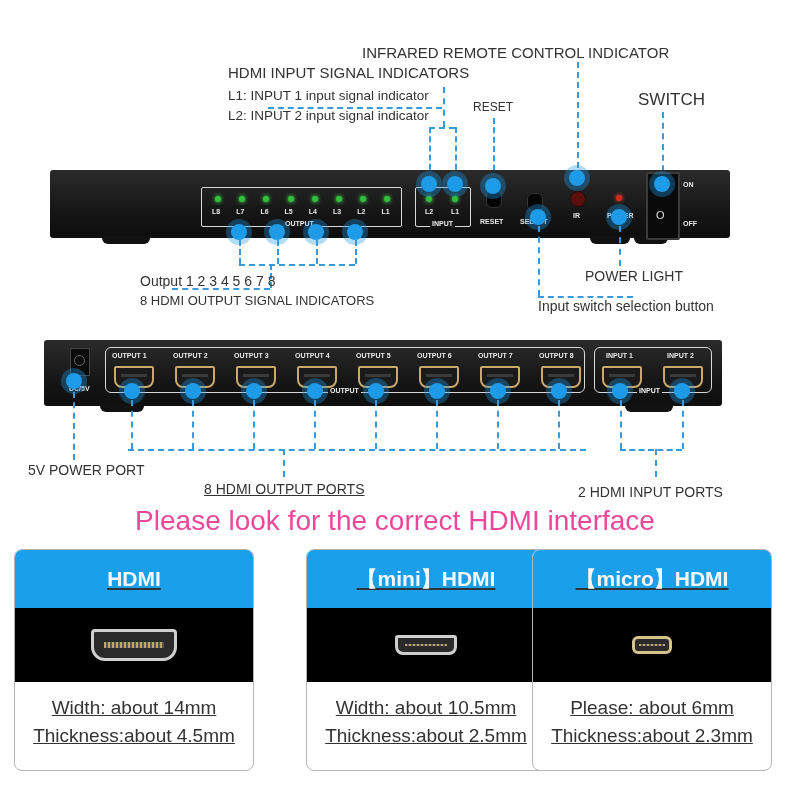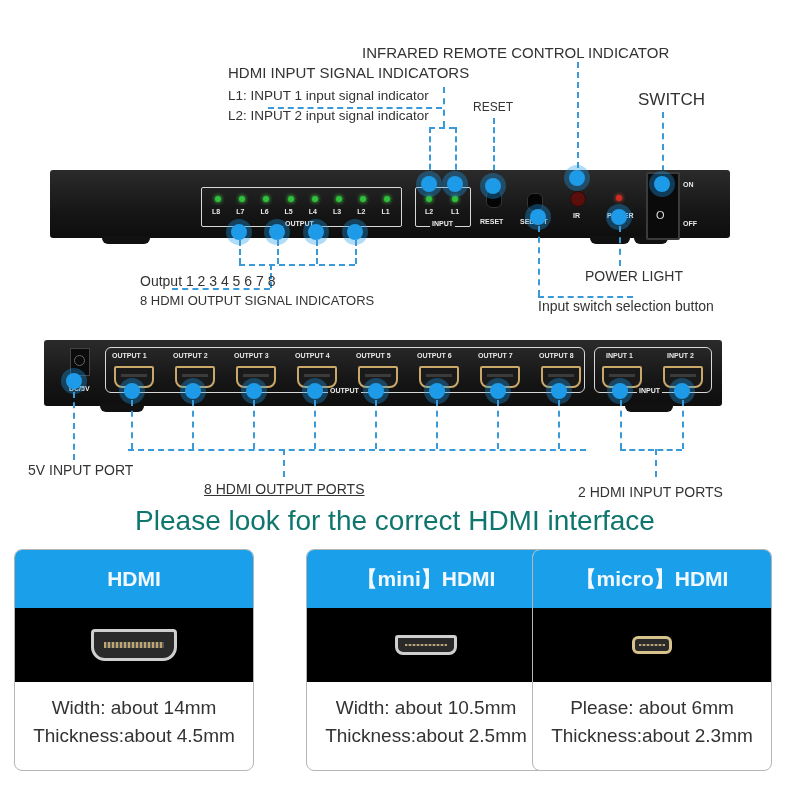--- a/index.html
+++ b/index.html
@@ -10,21 +10,21 @@
   .dash-h{position:absolute;border-top:2px dashed #3a9ad9;height:0;}
   .dot{position:absolute;width:16px;height:16px;border-radius:50%;background:#1e9be8;box-shadow:0 0 0 5px rgba(30,155,232,0.35);}
   .device{position:absolute;background:linear-gradient(#2b2b2b,#161616 60%,#0e0e0e);border-radius:3px;}
   .foot{position:absolute;background:#111;border-radius:0 0 6px 6px;}
   .panel-box{position:absolute;border:1.5px solid #d8d8d8;border-radius:2px;}
   .led{position:absolute;width:6px;height:6px;border-radius:50%;background:#2fbf3a;box-shadow:0 0 4px #4cff5a;}
   .tiny{position:absolute;color:#e9e9e9;font-size:7px;font-weight:bold;white-space:nowrap;}
   .tinylabel{position:absolute;color:#eee;font-size:7px;font-weight:bold;background:#161616;padding:0 2px;white-space:nowrap;}
   .hdmi-port{position:absolute;width:36px;height:18px;background:#1a1a1a;border:2px solid #c9a86a;border-radius:2px 2px 8px 8px;}
   .hdmi-port::after{content:"";position:absolute;left:5px;right:5px;top:6px;height:3px;background:#3b3b3b;}
-  .card{position:absolute;top:549px;width:238px;height:220px;border:1.5px solid #b5b5b5;border-radius:8px;overflow:hidden;background:#fff;}
+  .card{position:absolute;top:549px;width:238px;height:220px;border:1.5px solid #b5b5b5;border-radius:8px;overflow:hidden;background:#fff;text-decoration:underline;}
   .card-head{height:58px;background:#1aa0ea;color:#f2f8ff;font-weight:bold;font-size:21px;display:flex;align-items:center;justify-content:center;}
   .card-black{height:74px;background:#000;position:relative;}
   .card-text{text-align:center;font-size:19px;color:#333;line-height:28px;padding-top:12px;}
   .conn{position:absolute;left:50%;top:50%;transform:translate(-50%,-50%);border:3px solid #cfcfcf;background:#2a2a2a;}
   .conn::after{content:"";position:absolute;left:12%;right:12%;top:40%;height:20%;background:repeating-linear-gradient(90deg,#bfa56a 0 2px,#555 2px 4px);}
 </style>
 </head>
 <body>
 
 <div class="lbl" style="left:362px;top:44px;font-size:15px;">INFRARED REMOTE CONTROL INDICATOR</div>
@@ -182,25 +182,25 @@
   </div>
 
 <div class="dash-v" style="left:73px;top:392px;height:68px;"></div>
 <div class="dash-h" style="left:128px;top:449px;width:458px;"></div>
 <div class="dash-v" style="left:283px;top:449px;height:28px;"></div>
 <div class="dash-v" style="left:620px;top:400px;height:49px;"></div>
 <div class="dash-v" style="left:682px;top:400px;height:49px;"></div>
 <div class="dash-h" style="left:620px;top:449px;width:62px;"></div>
 <div class="dash-v" style="left:655px;top:449px;height:28px;"></div>
 
-<div class="lbl" style="left:28px;top:462px;font-size:14px;">5V INPUT PORT</div>
+<div class="lbl" style="left:28px;top:462px;font-size:14px;">5V POWER PORT</div>
 <div class="lbl" style="left:204px;top:481px;font-size:14px;text-decoration:underline;">8 HDMI OUTPUT PORTS</div>
 <div class="lbl" style="left:578px;top:484px;font-size:14px;">2 HDMI INPUT PORTS</div>
 
-<div class="lbl" style="left:0;width:790px;text-align:center;top:505px;font-size:28px;color:#0f766e;">Please look for the correct HDMI interface</div>
+<div class="lbl" style="left:0;width:790px;text-align:center;top:505px;font-size:28px;color:#ec4899;">Please look for the correct HDMI interface</div>
 
 <div class="card" style="left:14px;">
   <div class="card-head">HDMI</div>
   <div class="card-black">
     <div class="conn" style="width:80px;height:26px;border-radius:4px 4px 14px 14px;"></div>
   </div>
   <div class="card-text">
     <div>Width: about 14mm</div>
     <div>Thickness:about 4.5mm</div>
   </div>

